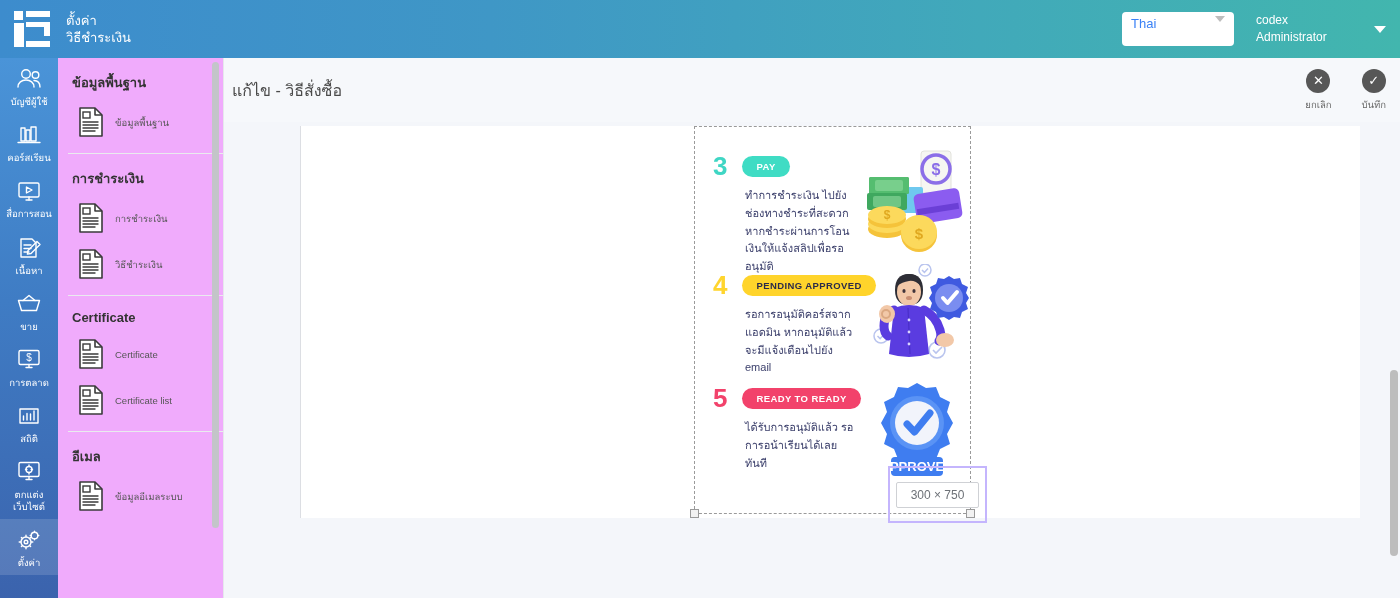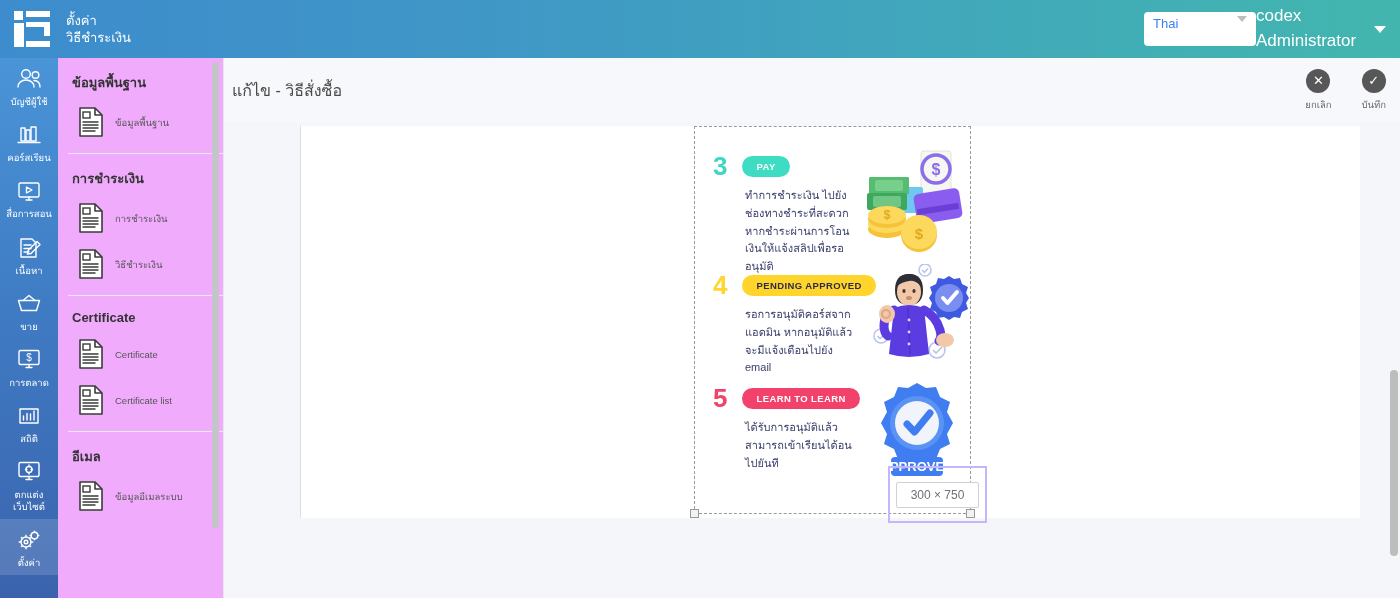--- a/index.html
+++ b/index.html
@@ -37,21 +37,21 @@
     width: 112px; height: 34px; background: #fff; border-radius: 4px;
     display: flex; align-items: flex-start; padding: 4px 9px;
     font-size: 13px; color: #3b82f6; position: relative;
   }
   .lang-select .chev {
     margin-left: auto; width: 0; height: 0;
     border-left: 5px solid transparent; border-right: 5px solid transparent;
     border-top: 6px solid #bdbdbd;
   }
   .user-block {
-    color: #fff; font-size: 17px; line-height: 1.45; min-width: 104px;
+    margin-left: 22px; color: #fff; font-size: 12px; line-height: 1.45; min-width: 104px;
   }
   .user-caret {
     margin-left: 14px; width: 0; height: 0;
     border-left: 6px solid transparent; border-right: 6px solid transparent;
     border-top: 7px solid #ffffff;
   }
 
   
   .rail {
     position: absolute; left: 0; top: 58px; width: 58px; height: 540px;
@@ -467,23 +467,23 @@
               <circle cx="0" cy="0" r="14" fill="#7a8df0"></circle>
               <path d="M-6 0 l4.5 5 L8 -6" stroke="#fff" stroke-width="4" fill="none" stroke-linecap="round" stroke-linejoin="round"></path>
             </g>
           </svg>
         </div>
       </div>
 
       <div class="step" style="top:259px;">
         <div class="step-head">
           <span class="step-num" style="color:#f2426b;">5</span>
-          <span class="step-pill" style="background:#f2426b;">LEARN TO LEARN</span>
-        </div>
-        <div class="step-body">ได้รับการอนุมัติแล้ว สามารถเข้าเรียนได้อนไปยันที</div>
+          <span class="step-pill" style="background:#f2426b;">READY TO READY</span>
+        </div>
+        <div class="step-body">ได้รับการอนุมัติแล้ว รอการอน้าเรียนได้เลยทันที</div>
         <div class="art" style="left:152px; top:-4px; width:104px; height:104px;">
           <svg width="104" height="104" viewBox="0 0 104 104">
             <g transform="translate(52,42)">
               <path d="M0,-40 L9,-35 L19,-36 L23,-26 L33,-21 L30,-11 L36,0 L30,11 L33,21 L23,26 L19,36 L9,35 L0,40 L-9,35 L-19,36 L-23,26 L-33,21 L-30,11 L-36,0 L-30,-11 L-33,-21 L-23,-26 L-19,-36 L-9,-35 Z" fill="#3f7df0"></path>
               <circle cx="0" cy="0" r="27" fill="#5a93f5"></circle>
               <circle cx="0" cy="0" r="22" fill="#f2f4fb"></circle>
               <path d="M-10 1 l7.5 8 L13 -10" stroke="#3f7df0" stroke-width="7" fill="none" stroke-linecap="round" stroke-linejoin="round"></path>
             </g>
             <rect x="26" y="76" width="52" height="19" rx="4" fill="#3f7df0"></rect>
             <text x="52" y="90" font-size="13" font-weight="bold" fill="#ffffff" text-anchor="middle" font-family="Liberation Sans, sans-serif">APPROVED</text>

